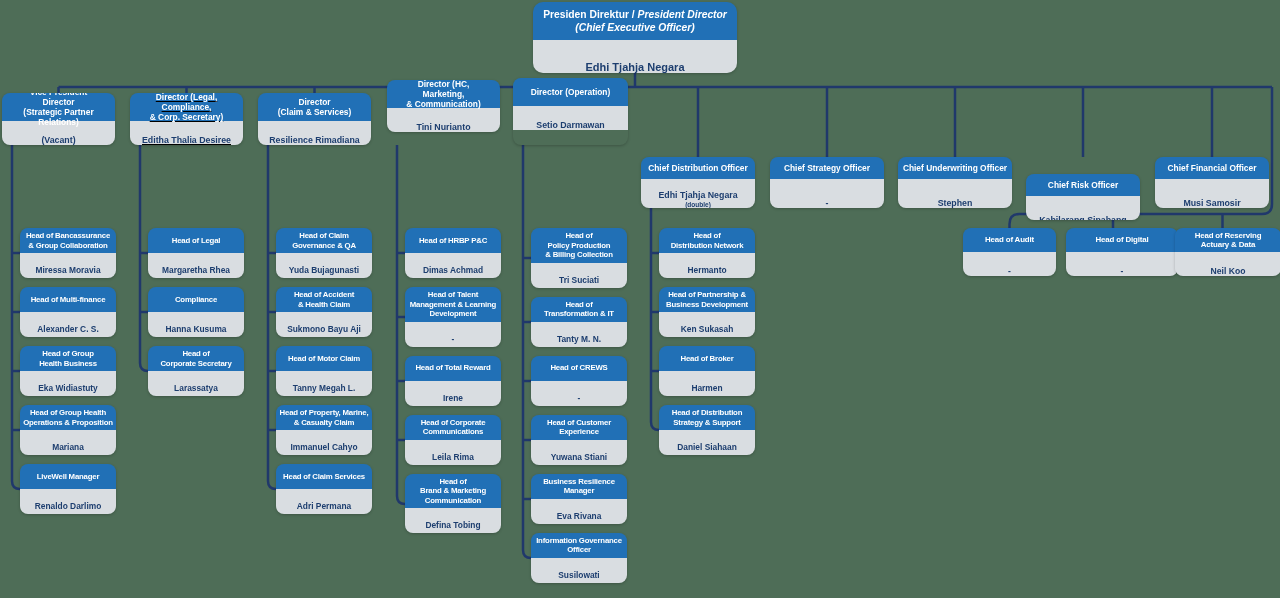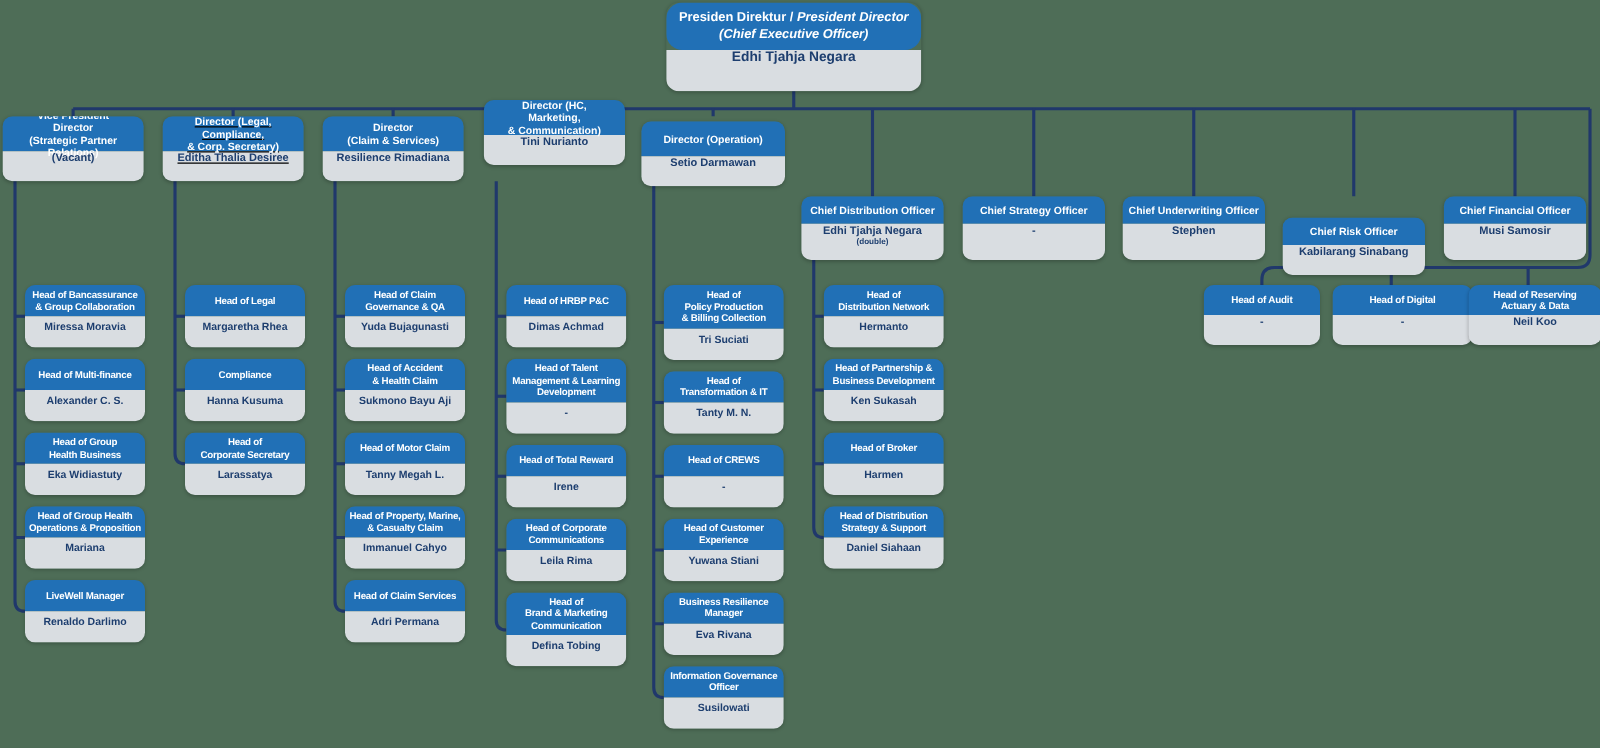--- a/index.html
+++ b/index.html
@@ -8,24 +8,24 @@
   html,body{margin:0;padding:0;background:var(--bg);}
   #canvas{position:relative;width:1280px;height:598px;background:var(--bg);overflow:hidden;
           font-family:"Liberation Sans",sans-serif;}
   #connectors{position:absolute;left:0;top:0;width:1280px;height:598px;pointer-events:none;}
   #connectors path{fill:none;stroke:var(--line);stroke-width:2.5;}
 
   .box{position:absolute;border-radius:8px;overflow:hidden;box-shadow:0 1px 3px rgba(0,0,0,.22);}
   .hd{background:var(--blue);color:#fff;display:flex;flex-direction:column;align-items:center;
       justify-content:center;text-align:center;font-weight:700;white-space:pre-line;}
   .bd{background:var(--grey);color:var(--navy);display:flex;flex-direction:column;align-items:center;
-      justify-content:flex-start;text-align:center;font-weight:700;}
+      justify-content:flex-end;text-align:center;font-weight:700;}
 
   .ceo{left:533px;top:2px;width:204px;height:71px;border-radius:10px;}
-  .ceo .hd{height:38px;font-size:10.3px;line-height:1.3;border-radius:13px;}
+  .ceo .hd{height:38px;font-size:10.3px;line-height:1.3;}
   .ceo .hd .l1{white-space:nowrap;}
   .ceo .bd{height:33px;font-size:11px;}
 
   .exec .hd{height:28px;font-size:8.4px;line-height:1.2;padding:0 16px;}
   .exec .bd{height:24px;font-size:8.8px;}
 
   .chief .hd{height:22px;font-size:8.4px;padding:0 3px;}
   .chief .bd{height:29px;font-size:8.8px;}
   .note{font-size:6.5px;font-weight:700;margin-top:1px;}
 
@@ -246,21 +246,21 @@
       </div>
       <div class="child">
         <div class="hd">Head of
 Brand &amp; Marketing
 Communication</div>
         <div class="bd">
           <span>Defina Tobing</span>
         </div>
       </div>
     </div>
-    <div class="box exec" style="left: 513px; top: 97px; width: 115px; height: 52px;">
+    <div class="box exec" style="left: 513px; top: 78px; width: 115px; height: 67px;">
       <div class="hd">Director (Operation)</div>
       <div class="bd">
         <span>Setio Darmawan</span>
       </div>
     </div>
     <div class="col" style="left: 531px;">
       <div class="child">
         <div class="hd">Head of
 Policy Production
 &amp; Billing Collection</div>

